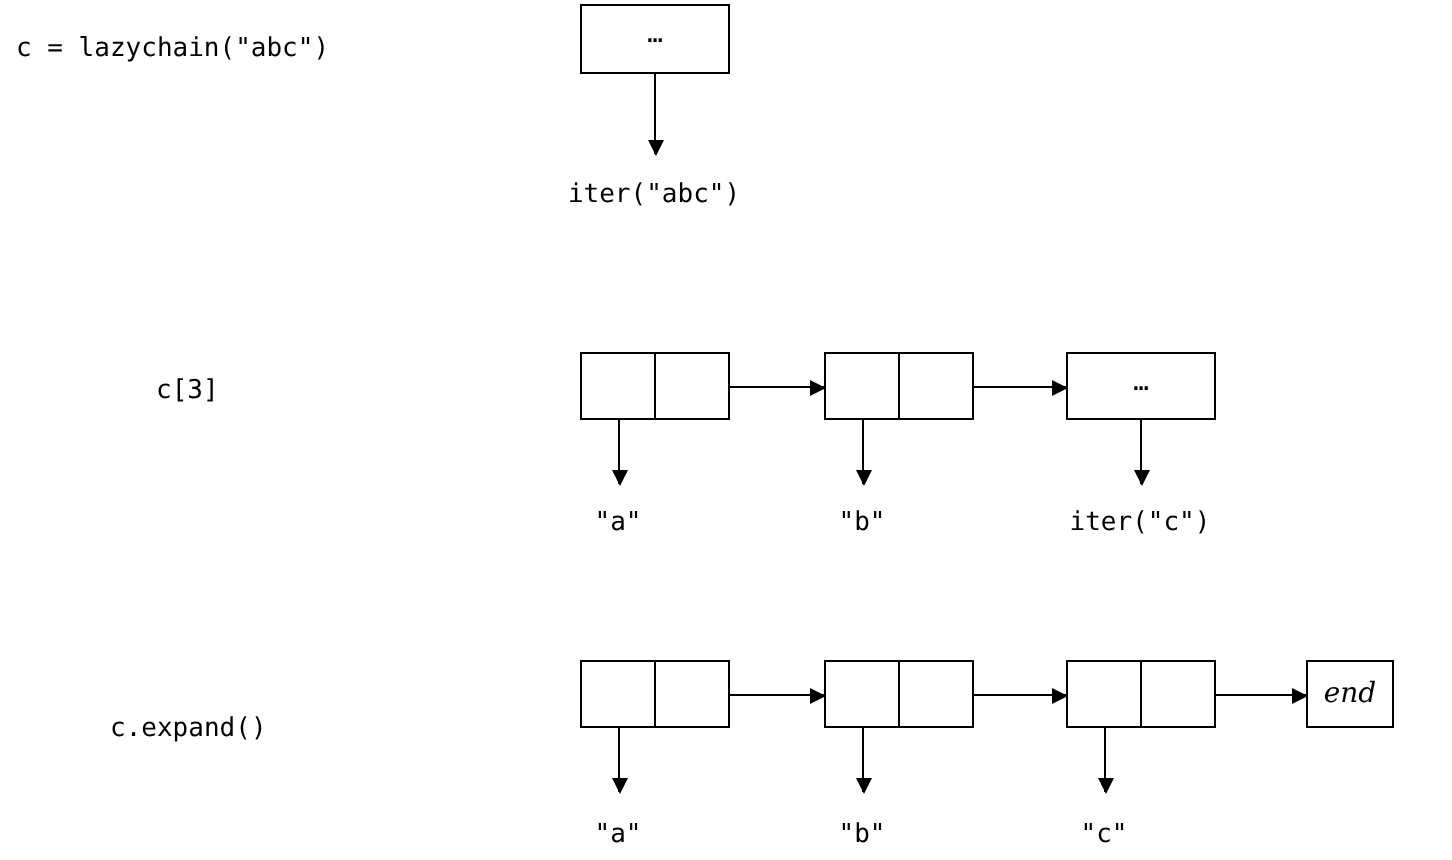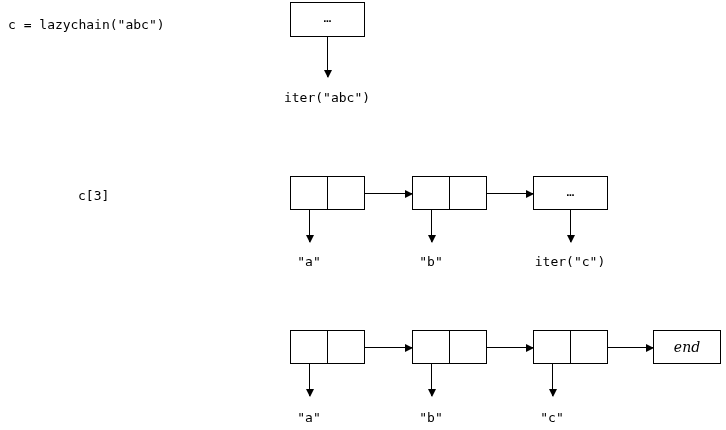--- a/index.html
+++ b/index.html
@@ -135,20 +135,21 @@
   <div class="arrow-down" style="left:431px; top:210px; height:32px;"></div>
   <div class="arrow-right" style="left:487px; top:193px; width:46px;"></div>
   <div class="value-label" style="left:431px; top:254px;">"b"</div>
 
   <div class="node" style="left:533px; top:176px; width:75px; height:34px;">
     <span class="cell single ellipsis">…</span>
   </div>
   <div class="arrow-down" style="left:570px; top:210px; height:32px;"></div>
   <div class="value-label" style="left:570px; top:254px;">iter("c")</div>
 
+  <div class="row-label" style="left:55px; top:357px;">c.expand()</div>
 
   <div class="node" style="left:290px; top:330px; width:75px; height:34px;">
     <span class="cell divider"></span>
     <span class="cell"></span>
   </div>
   <div class="arrow-down" style="left:309px; top:364px; height:32px;"></div>
   <div class="arrow-right" style="left:365px; top:347px; width:47px;"></div>
   <div class="value-label" style="left:309px; top:410px;">"a"</div>
 
   <div class="node" style="left:412px; top:330px; width:75px; height:34px;">
@@ -160,17 +161,17 @@
   <div class="value-label" style="left:431px; top:410px;">"b"</div>
 
   <div class="node" style="left:533px; top:330px; width:75px; height:34px;">
     <span class="cell divider"></span>
     <span class="cell"></span>
   </div>
   <div class="arrow-down" style="left:552px; top:364px; height:32px;"></div>
   <div class="arrow-right" style="left:608px; top:347px; width:45px;"></div>
   <div class="value-label" style="left:552px; top:410px;">"c"</div>
 
-  <div class="node" style="left:653px; top:330px; width:68px; height:34px;">
+  <div class="node" style="left:653px; top:330px; width:44px; height:34px;">
     <span class="cell single end-text">end</span>
   </div>
 
 </div>
 
 </body></html>

